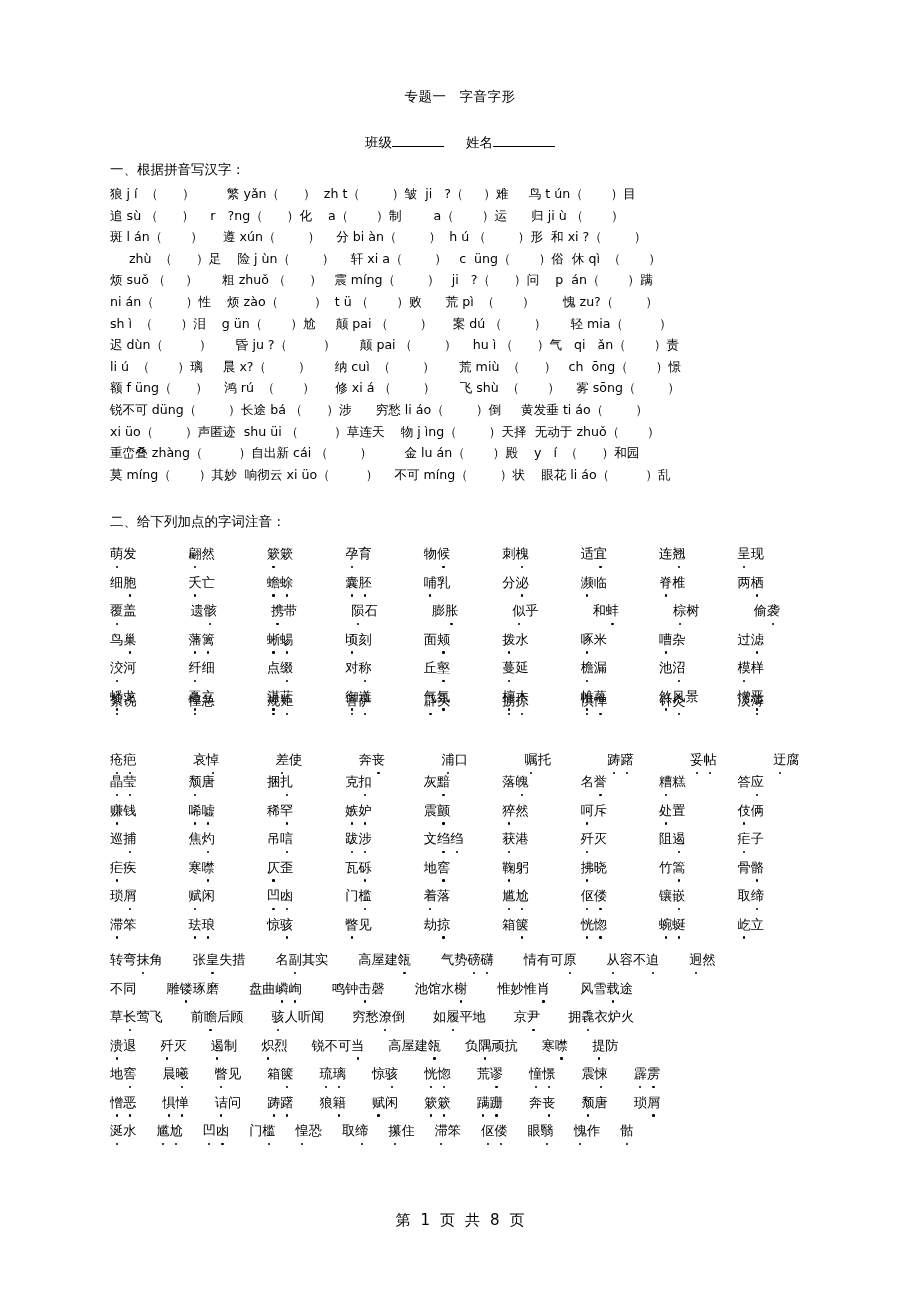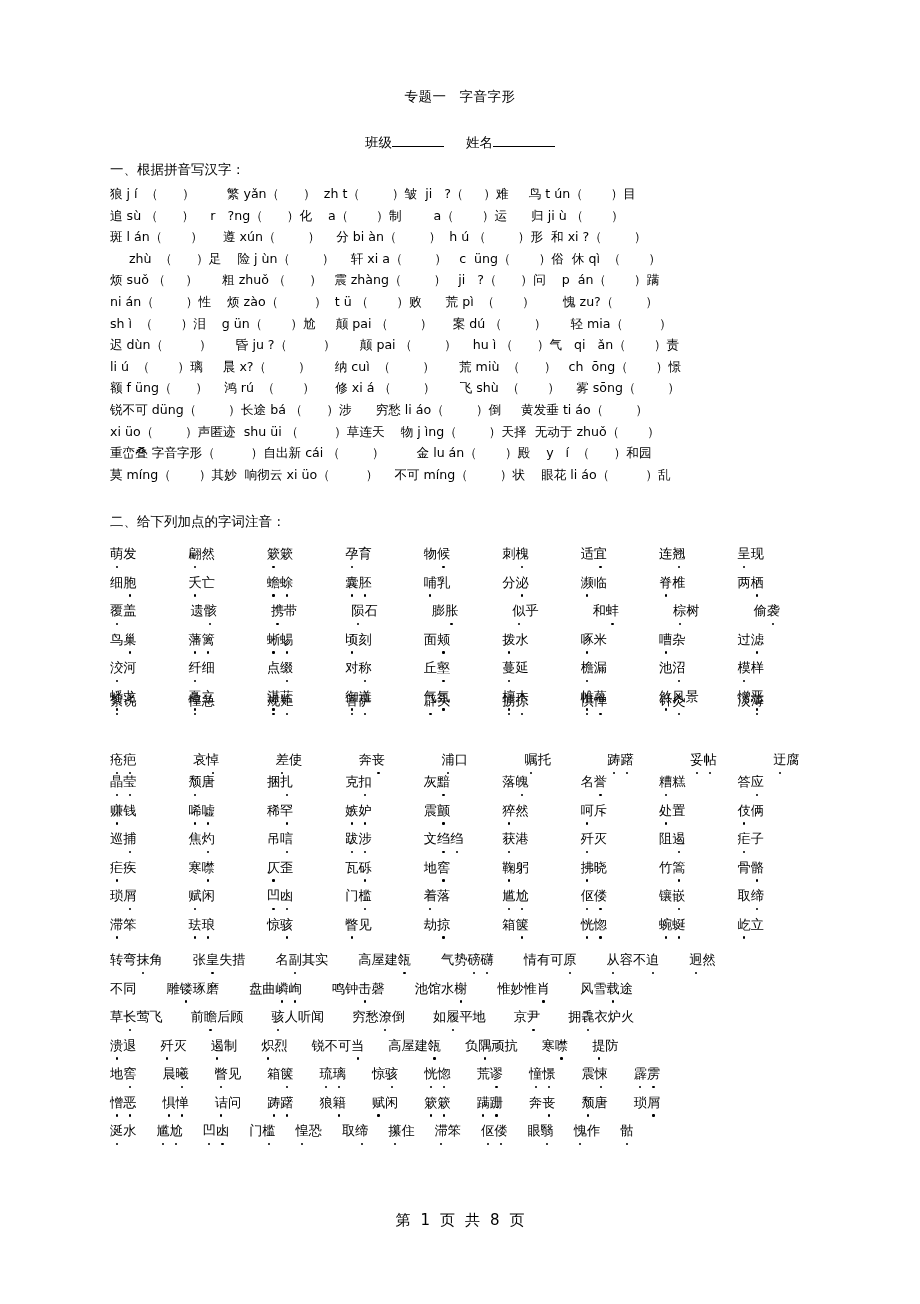--- a/index.html
+++ b/index.html
@@ -126,29 +126,29 @@
     <span>班级</span><span class="blank b1"></span><span class="sp"></span><span>姓名</span><span class="blank b2"></span>
   </div>
 
   <div class="sec-head" id="sec1-head">一、根据拼音写汉字：</div>
 
   <div id="section1-lines">
       <div class="p-line" style="top: 186px;">狼 j í  （      ）        繁 yǎn（      ）  zh t（        ）皱  ji   ?（     ）难     鸟 t ún（       ）目</div>
       <div class="p-line" style="top: 207.6px;">追 sù （      ）    r   ?ng（      ）化    a（       ）制        a（       ）运      归 ji ù （       ）</div>
       <div class="p-line" style="top: 229.2px;">斑 l án（       ）     遵 xún（        ）    分 bi àn（        ）  h ú （        ）形  和 xi ?（        ）</div>
       <div class="p-line" style="top: 250.8px; margin-left: 19px;">zhù  （      ）足    险 j ùn（        ）    轩 xi a（        ）   c  üng（       ）俗  休 qì  （       ）</div>
-      <div class="p-line" style="top: 272.4px;">烦 suǒ （     ）      粗 zhuǒ （      ）   震 zhàng（        ）   ji   ?（      ）问    p  án（       ）蹒</div>
+      <div class="p-line" style="top: 272.4px;">烦 suǒ （     ）      粗 zhuǒ （      ）   震 míng（        ）   ji   ?（      ）问    p  án（       ）蹒</div>
       <div class="p-line" style="top: 294px;">ni án（        ）性    烦 zào（         ）  t ü （       ）败      荒 pì  （       ）       愧 zu?（        ）</div>
       <div class="p-line" style="top: 315.6px;">sh ì  （       ）泪    g ün（       ）尬     颠 pai （        ）     案 dú （        ）      轻 mia（         ）</div>
       <div class="p-line" style="top: 337.2px;">迟 dùn（         ）      昏 ju ?（         ）      颠 pai （        ）    hu ì （      ）气   qi   ǎn（       ）责</div>
       <div class="p-line" style="top: 358.8px;">li ú  （       ）璃     晨 x?（        ）      纳 cuì  （        ）      荒 miù  （      ）   ch  ōng（       ）憬</div>
       <div class="p-line" style="top: 380.4px;">额 f üng（      ）    鸿 rú  （       ）     修 xi á （        ）      飞 shù  （       ）    雾 sōng（        ）</div>
       <div class="p-line" style="top: 402px;">锐不可 düng（        ）长途 bá （      ）涉      穷愁 li áo（        ）倒     黄发垂 ti áo（        ）</div>
       <div class="p-line" style="top: 423.6px;">xi üo（        ）声匿迹  shu üi （         ）草连天    物 j ìng（        ）天择  无动于 zhuǒ（       ）</div>
-      <div class="p-line" style="top: 445.2px;">重峦叠 字音字形（         ）自出新 cái （        ）        金 lu án（       ）殿    y   í  （      ）和园</div>
+      <div class="p-line" style="top: 445.2px;">重峦叠 zhàng（         ）自出新 cái （        ）        金 lu án（       ）殿    y   í  （      ）和园</div>
       <div class="p-line" style="top: 466.8px;">莫 míng（       ）其妙  响彻云 xi üo（         ）    不可 míng（        ）状    眼花 li áo（         ）乱</div>
     </div>
 
   <div class="sec-head" id="sec2-head">二、给下列加点的字词注音：</div>
 
   <div id="section2-grid">
       <div class="wgrid" style="top: 545px;">
         <div class="wcell"><span class="pitem"><span class="ch dot">萌</span><span class="ch">发</span></span></div>
         <div class="wcell"><span class="pitem"><span class="ch dot">翩</span><span class="ch">然</span></span></div>
         <div class="wcell"><span class="pitem"><span class="ch dot">簌</span><span class="ch">簌</span></span></div>

